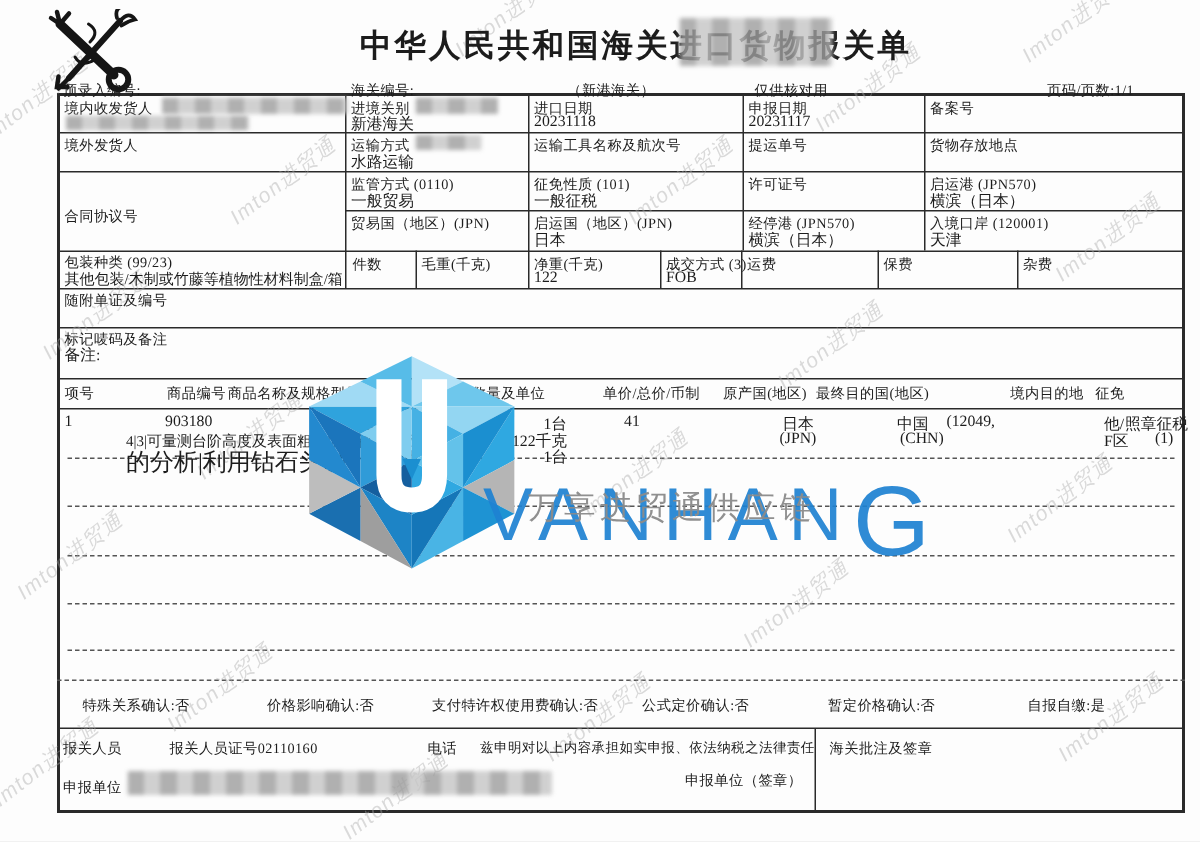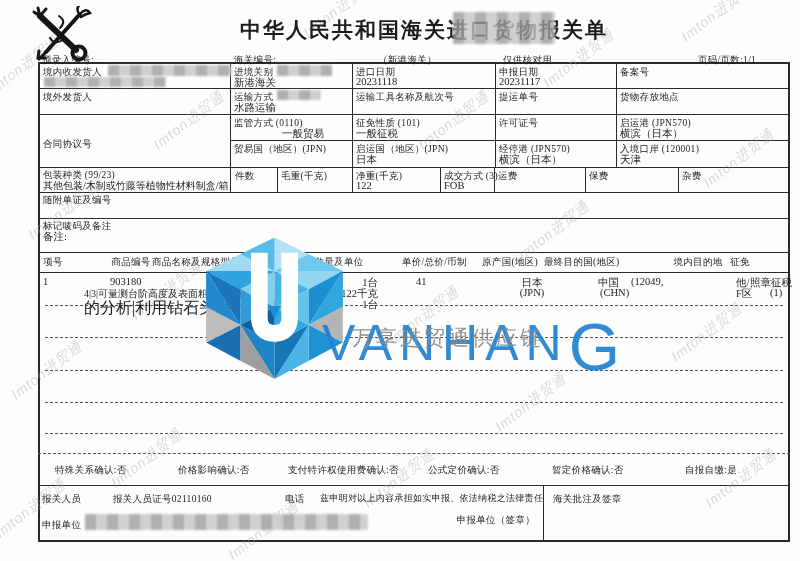--- a/index.html
+++ b/index.html
@@ -103,21 +103,21 @@
   <div class="abs lbl z2" style="left:43px;top:91px;">境外发货人</div>
   <div class="abs lbl z2" style="left:234px;top:91px;">运输方式</div>
   <div class="redact" style="left:277px;top:90px;width:44px;height:10px;z-index:3;"></div>
   <div class="abs val z2" style="left:234px;top:101px;">水路运输</div>
   <div class="abs lbl z2" style="left:356px;top:91px;">运输工具名称及航次号</div>
   <div class="abs lbl z2" style="left:499px;top:91px;">提运单号</div>
   <div class="abs lbl z2" style="left:620px;top:91px;">货物存放地点</div>
 
   <div class="abs lbl z2" style="left:43px;top:138px;">合同协议号</div>
   <div class="abs lbl z2" style="left:234px;top:117px;">监管方式 (0110)</div>
-  <div class="abs val z2" style="left:234px;top:127px;margin-left:48px;">一般贸易</div>
+  <div class="abs val z2" style="left:234px;top:127px;">一般贸易</div>
   <div class="abs lbl z2" style="left:356px;top:117px;">征免性质 (101)</div>
   <div class="abs val z2" style="left:356px;top:127px;">一般征税</div>
   <div class="abs lbl z2" style="left:499px;top:117px;">许可证号</div>
   <div class="abs lbl z2" style="left:620px;top:117px;">启运港 (JPN570)</div>
   <div class="abs val z2" style="left:620px;top:127px;">横滨（日本）</div>
   <div class="abs lbl z2" style="left:234px;top:143px;">贸易国（地区）(JPN)</div>
   <div class="abs lbl z2" style="left:356px;top:143px;">启运国（地区）(JPN)</div>
   <div class="abs val z2" style="left:356px;top:153px;">日本</div>
   <div class="abs lbl z2" style="left:499px;top:143px;">经停港 (JPN570)</div>
   <div class="abs val z2" style="left:499px;top:153px;">横滨（日本）</div>

